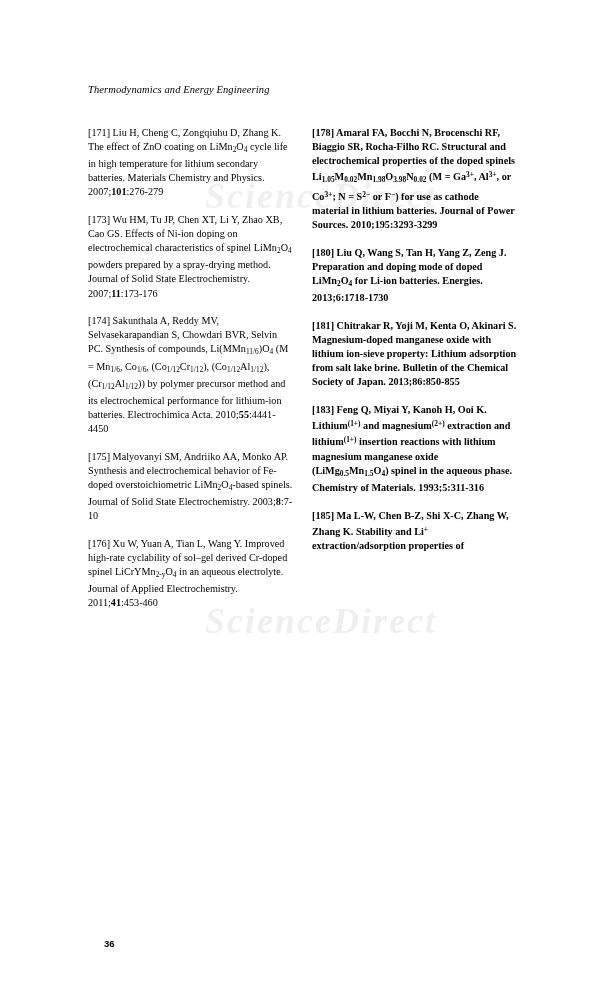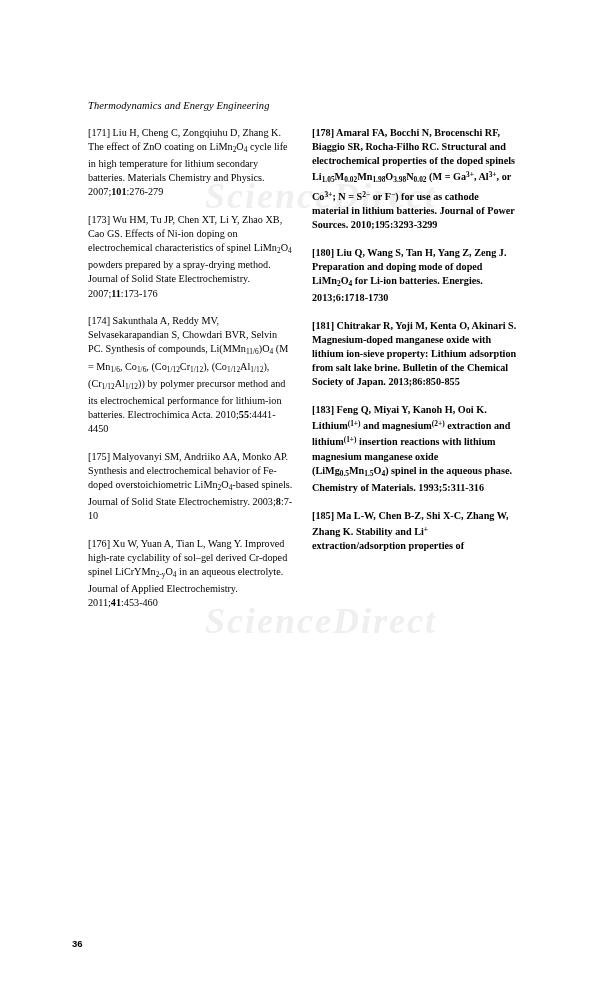--- a/index.html
+++ b/index.html
@@ -30,21 +30,21 @@
     font-style: italic;
     font-weight: bold;
     user-select: none;
     pointer-events: none;
   }
   .wm1 { left: 205px; top: 175px; }
   .wm2 { left: 205px; top: 600px; }
   .running-head {
     position: absolute;
     left: 88px;
-    top: 100px;
+    top: 84px;
     font-style: italic;
     font-size: 10.5px;
     letter-spacing: 0.1px;
     color: #000;
   }
   .col {
     position: absolute;
     top: 126px;
     width: 205px;
     font-size: 10.2px;
@@ -61,21 +61,21 @@
   sub {
     font-size: 7.4px;
     vertical-align: -0.28em;
   }
   sup {
     font-size: 7.4px;
     vertical-align: 0.45em;
   }
   .folio {
     position: absolute;
-    left: 72px;
+    left: 104px;
     top: 938px;
     font-size: 9.5px;
     font-weight: bold;
     font-family: "Liberation Sans", sans-serif;
   }
 </style>
 </head>
 <body>
 
 <div class="page">

